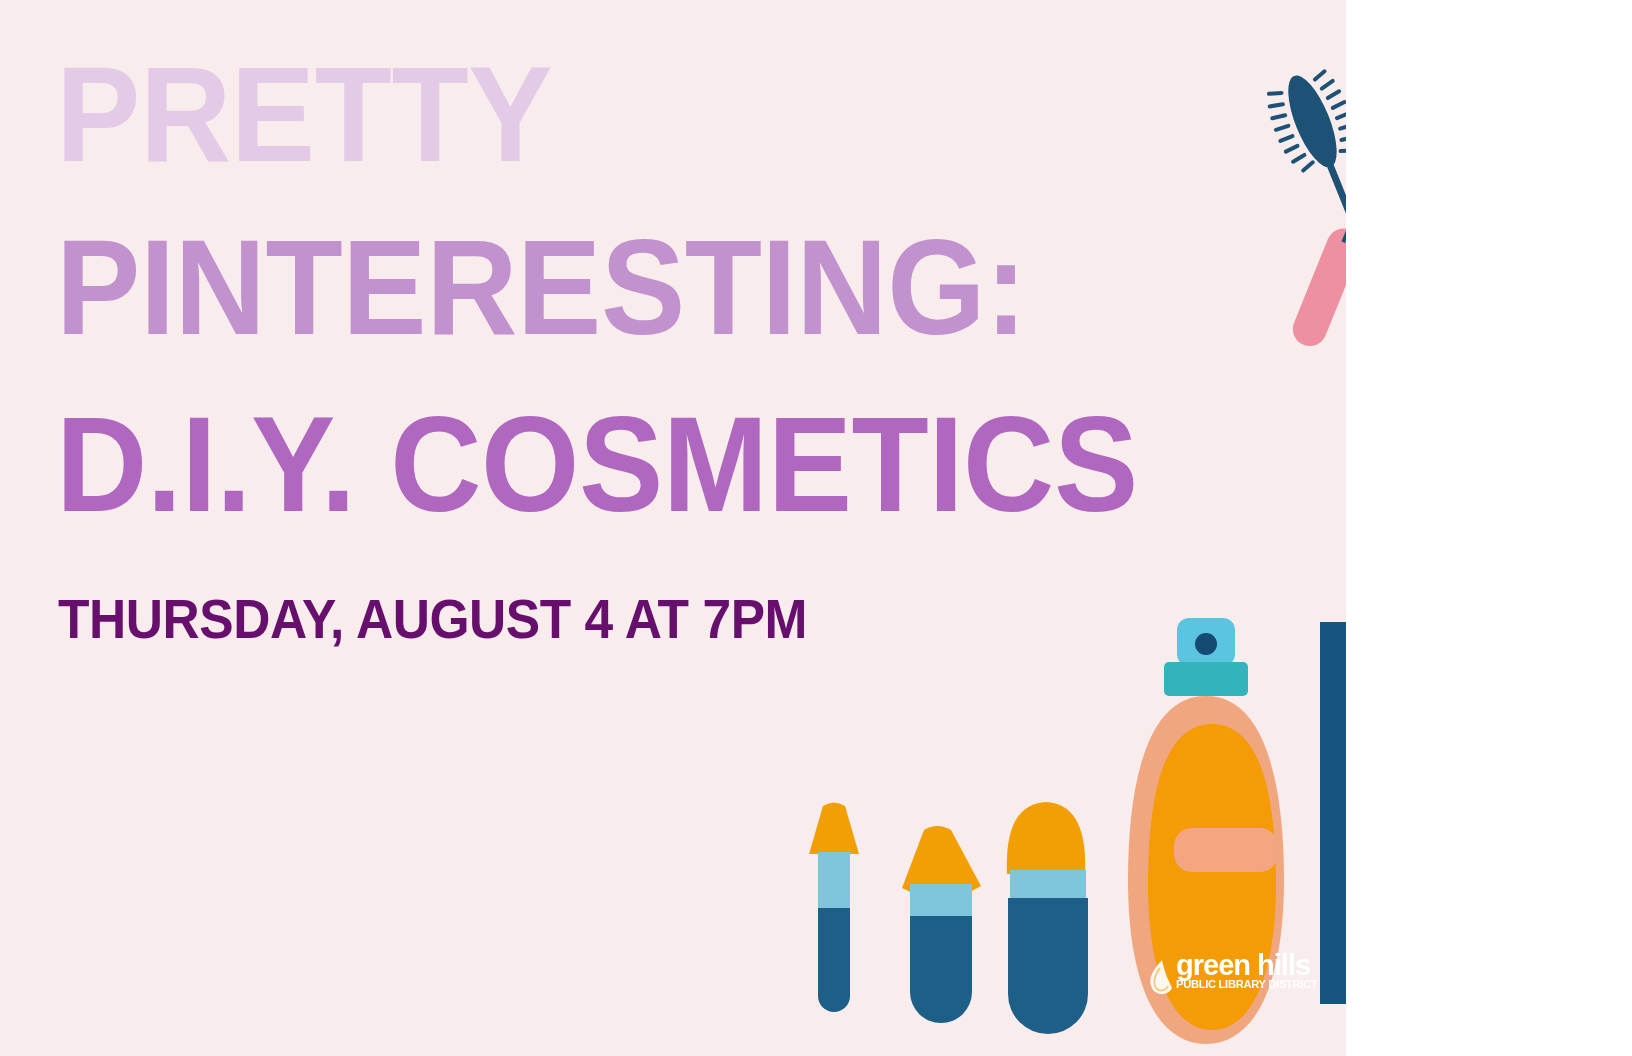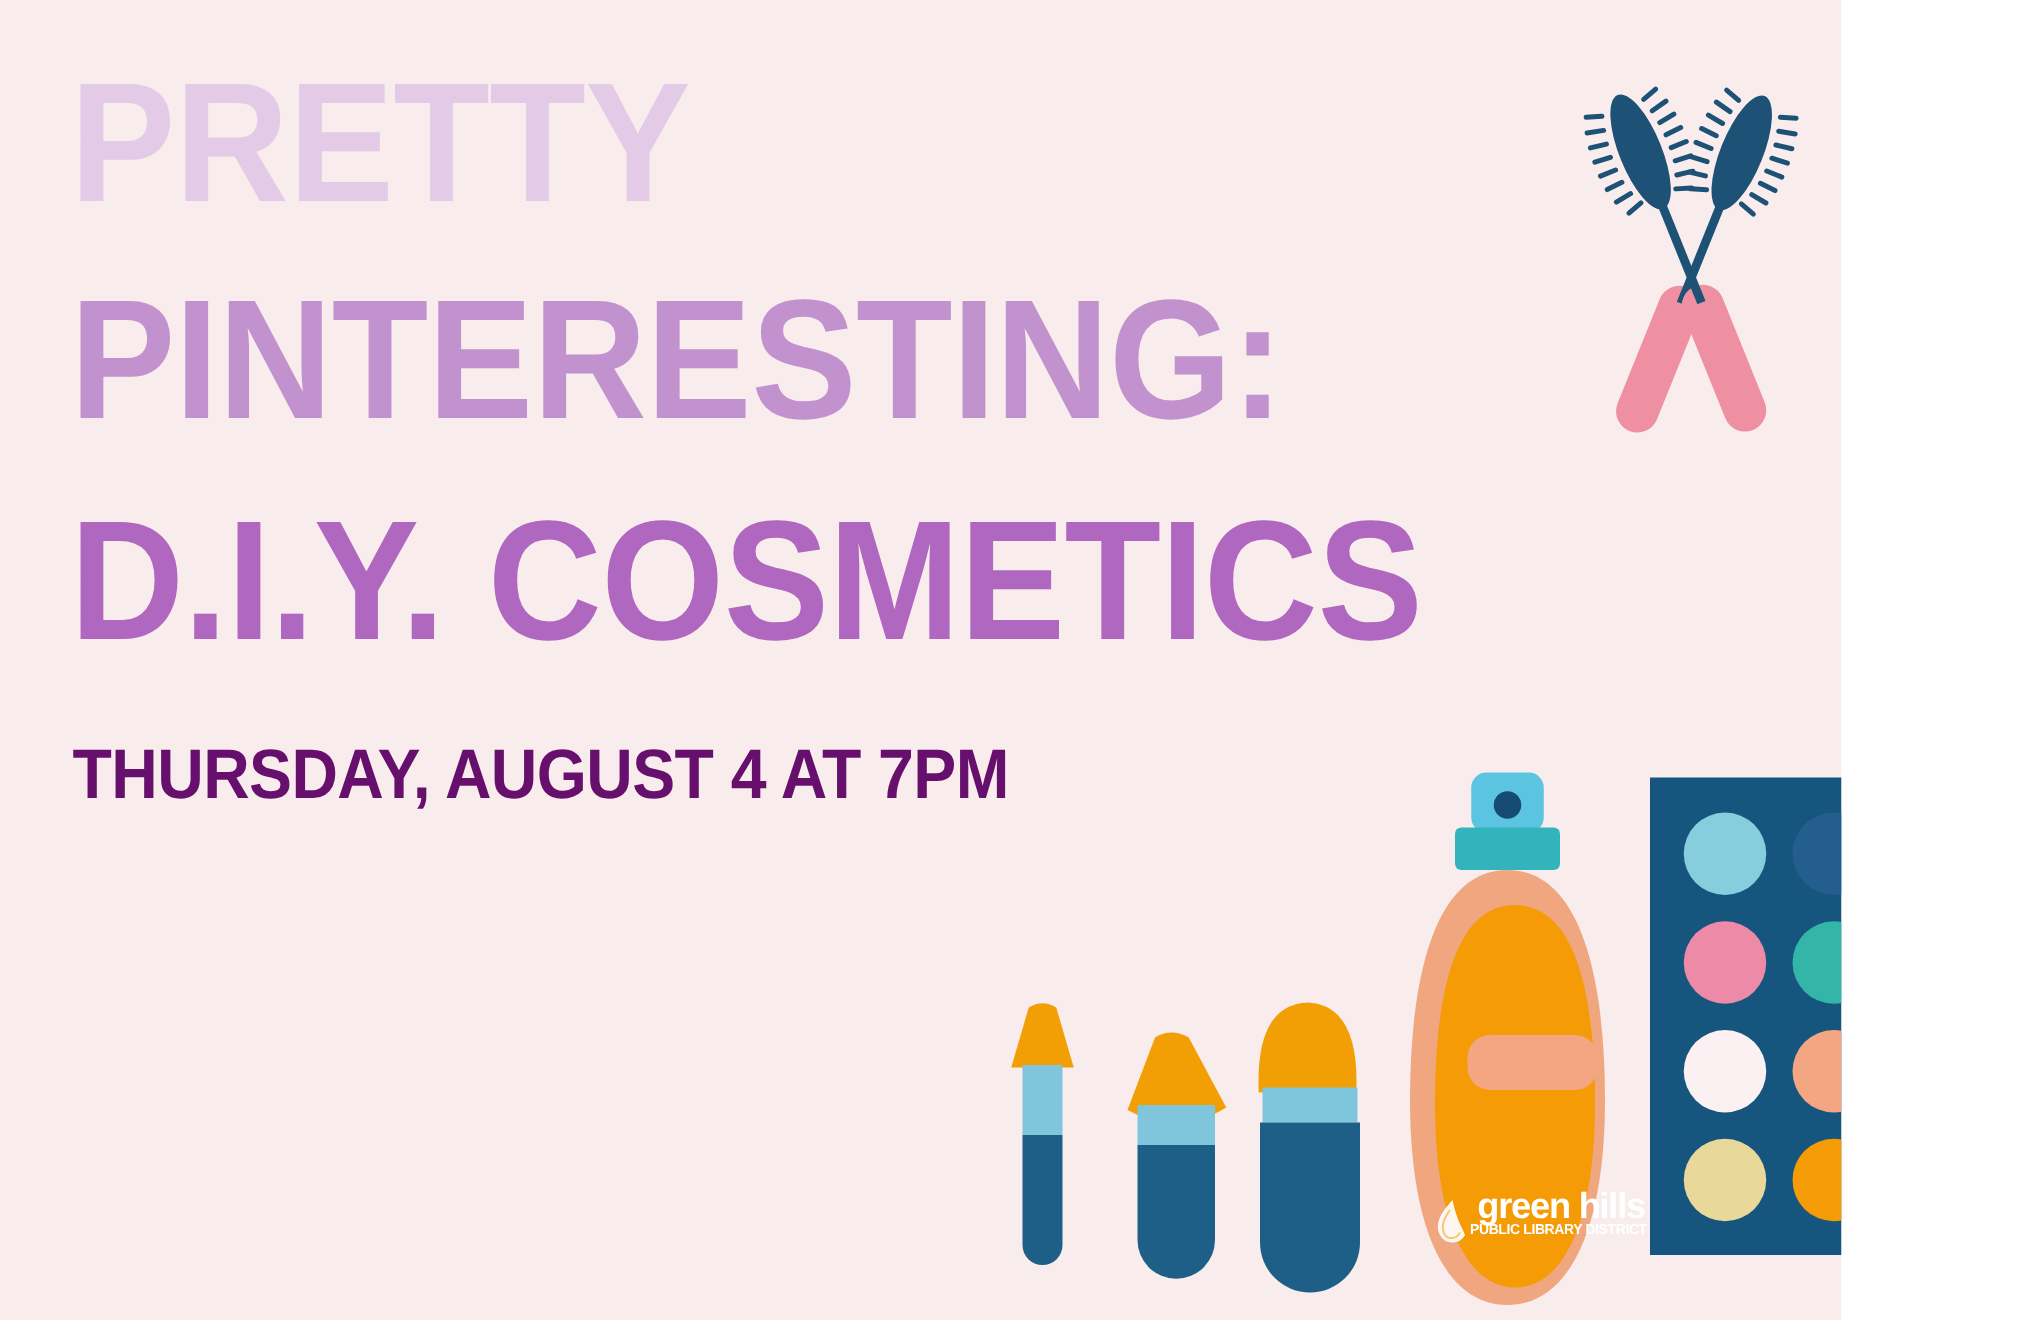--- a/index.html
+++ b/index.html
@@ -6,21 +6,21 @@
     margin: 0;
     padding: 0;
     background: #ffffff;
   }
   body {
     font-family: "Liberation Sans", sans-serif;
   }
 
   #poster {
     position: relative;
-    width: 1473px;
+    width: 1346px;
     height: 1056px;
     overflow: hidden;
     background: #f9ecec;
   }
 
   
   .headline {
     position: absolute;
     left: 56px;
     top: 40px;
@@ -100,21 +100,20 @@
     top: 952px;
     width: 140px;
     height: 48px;
     pointer-events: none;
   }
   .logo-text-wrap {
     position: absolute;
     left: 30px;
     top: 0px;
     color: #ffffff;
-    text-align: center;
   }
   .logo-main {
     font-family: "Liberation Sans", sans-serif;
     font-weight: bold;
     font-size: 29px;
     line-height: 26px;
     letter-spacing: -1px;
     color: #ffffff;
     white-space: nowrap;
   }

